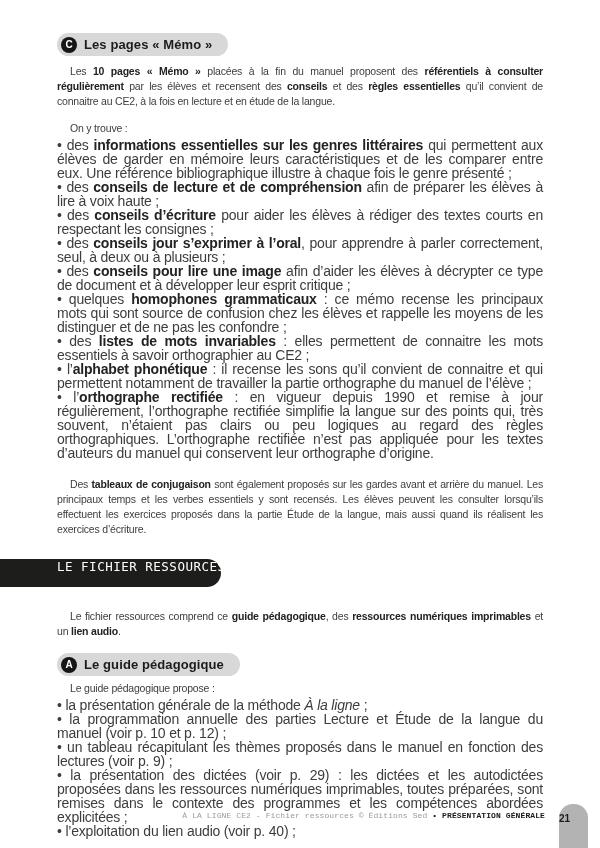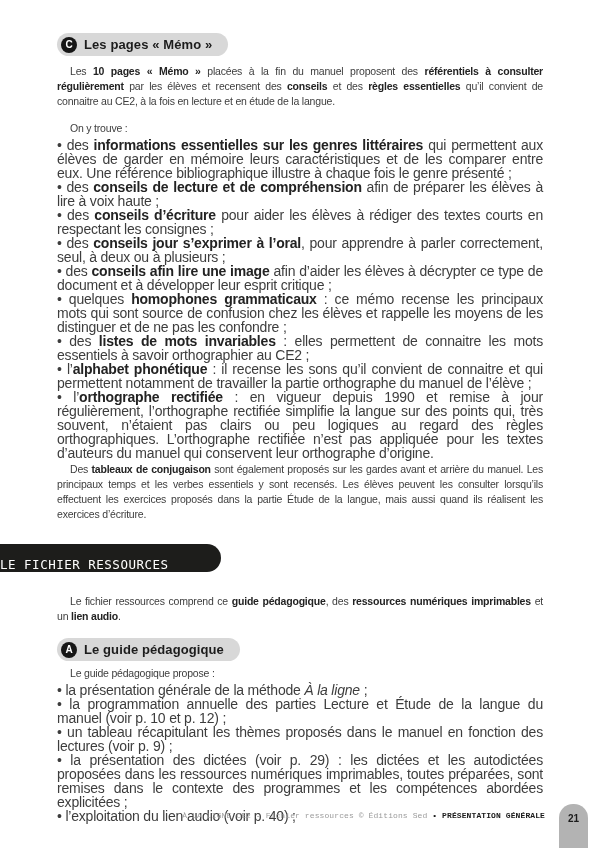--- a/index.html
+++ b/index.html
@@ -60,32 +60,33 @@
   .mt-intro   { margin-top: 8px; }
   .mt-trouve  { margin-top: 12px; }
   .bullets    { margin-top: 2px; }
   .bullet-item {
     font-size: 14px;
     line-height: 14px;
     letter-spacing: -0.2px;
     text-align: justify;
     margin: 0;
   }
-  .mt-conj    { margin-top: 2px; }
+  .mt-conj    { margin-top: 17px; }
 
   
   .banner {
     margin-top: 22px;
     margin-left: -57px;
     width: 221px;
     height: 28px;
     background: var(--banner_bg, #1d1d1b);
     border-radius: 0 14px 14px 0;
     display: flex;
-    align-items: flex-end;
+    align-items: flex-start;
+    padding-left: 57px;
   }
   .banner-label {
     font-family: "DejaVu Sans Mono", "Liberation Mono", monospace;
     font-size: 12.5px;
     letter-spacing: 0.5px;
     color: #ffffff;
     white-space: nowrap;
   }
 
   .mt-fichier { margin-top: 22px; }
@@ -105,21 +106,21 @@
   }
   .footer-sep, .footer-right { color: #1a1a1a; font-weight: bold; }
   .page-tab {
     position: absolute;
     right: 12px;
     bottom: 0;
     width: 29px;
     height: 44px;
     background: var(--tab_bg, #b3b3b3);
     border-radius: 14px 14px 0 0;
-    text-align: center;
+    text-align: left;
   }
   .page-tab span {
     display: inline-block;
     margin-top: 9px;
     font-size: 10px;
     font-weight: bold;
     color: #1c1c1c;
   }
 </style>
 </head>
@@ -135,21 +136,21 @@
 
     <p class="para indent mt-intro"><span>Les </span><span class="b">10 pages « Mémo »</span><span> placées à la fin du manuel proposent des </span><span class="b">référentiels à consulter régulièrement</span><span> par les élèves et recensent des </span><span class="b">conseils</span><span> et des </span><span class="b">règles essentielles</span><span> qu’il convient de connaitre au CE2, à la fois en lecture et en étude de la langue.</span></p>
 
     <p class="para indent mt-trouve">On y trouve :</p>
 
     <div class="bullets">
         <p class="bullet-item"><span>• </span><span><span>des </span><span class="b">informations essentielles sur les genres littéraires</span><span> qui permettent aux élèves de garder en mémoire leurs caractéristiques et de les comparer entre eux. Une référence bibliographique illustre à chaque fois le genre présenté ;</span></span></p>
         <p class="bullet-item"><span>• </span><span><span>des </span><span class="b">conseils de lecture et de compréhension</span><span> afin de préparer les élèves à lire à voix haute ;</span></span></p>
         <p class="bullet-item"><span>• </span><span><span>des </span><span class="b">conseils d’écriture</span><span> pour aider les élèves à rédiger des textes courts en respectant les consignes ;</span></span></p>
         <p class="bullet-item"><span>• </span><span><span>des </span><span class="b">conseils jour s’exprimer à l’oral</span><span>, pour apprendre à parler correctement, seul, à deux ou à plusieurs ;</span></span></p>
-        <p class="bullet-item"><span>• </span><span><span>des </span><span class="b">conseils afin lire une image</span><span> afin d’aider les élèves à décrypter ce type de document et à développer leur esprit critique ;</span></span></p>
+        <p class="bullet-item"><span>• </span><span><span>des </span><span class="b">conseils pour lire une image</span><span> afin d’aider les élèves à décrypter ce type de document et à développer leur esprit critique ;</span></span></p>
         <p class="bullet-item"><span>• </span><span><span>quelques </span><span class="b">homophones grammaticaux</span><span> : ce mémo recense les principaux mots qui sont source de confusion chez les élèves et rappelle les moyens de les distinguer et de ne pas les confondre ;</span></span></p>
         <p class="bullet-item"><span>• </span><span><span>des </span><span class="b">listes de mots invariables</span><span> : elles permettent de connaitre les mots essentiels à savoir orthographier au CE2 ;</span></span></p>
         <p class="bullet-item"><span>• </span><span><span>l’</span><span class="b">alphabet phonétique</span><span> : il recense les sons qu’il convient de connaitre et qui permettent notamment de travailler la partie orthographe du manuel de l’élève ;</span></span></p>
         <p class="bullet-item"><span>• </span><span><span>l’</span><span class="b">orthographe rectifiée</span><span> : en vigueur depuis 1990 et remise à jour régulièrement, l’orthographe rectifiée simplifie la langue sur des points qui, très souvent, n’étaient pas clairs ou peu logiques au regard des règles orthographiques. L’orthographe rectifiée n’est pas appliquée pour les textes d’auteurs du manuel qui conservent leur orthographe d’origine.</span></span></p>
       </div>
 
     <p class="para indent mt-conj"><span>Des </span><span class="b">tableaux de conjugaison</span><span> sont également proposés sur les gardes avant et arrière du manuel. Les principaux temps et les verbes essentiels y sont recensés. Les élèves peuvent les consulter lorsqu’ils effectuent les exercices proposés dans la partie Étude de la langue, mais aussi quand ils réalisent les exercices d’écriture.</span></p>
 
     <div class="banner">
       <span class="banner-label">LE FICHIER RESSOURCES</span>

